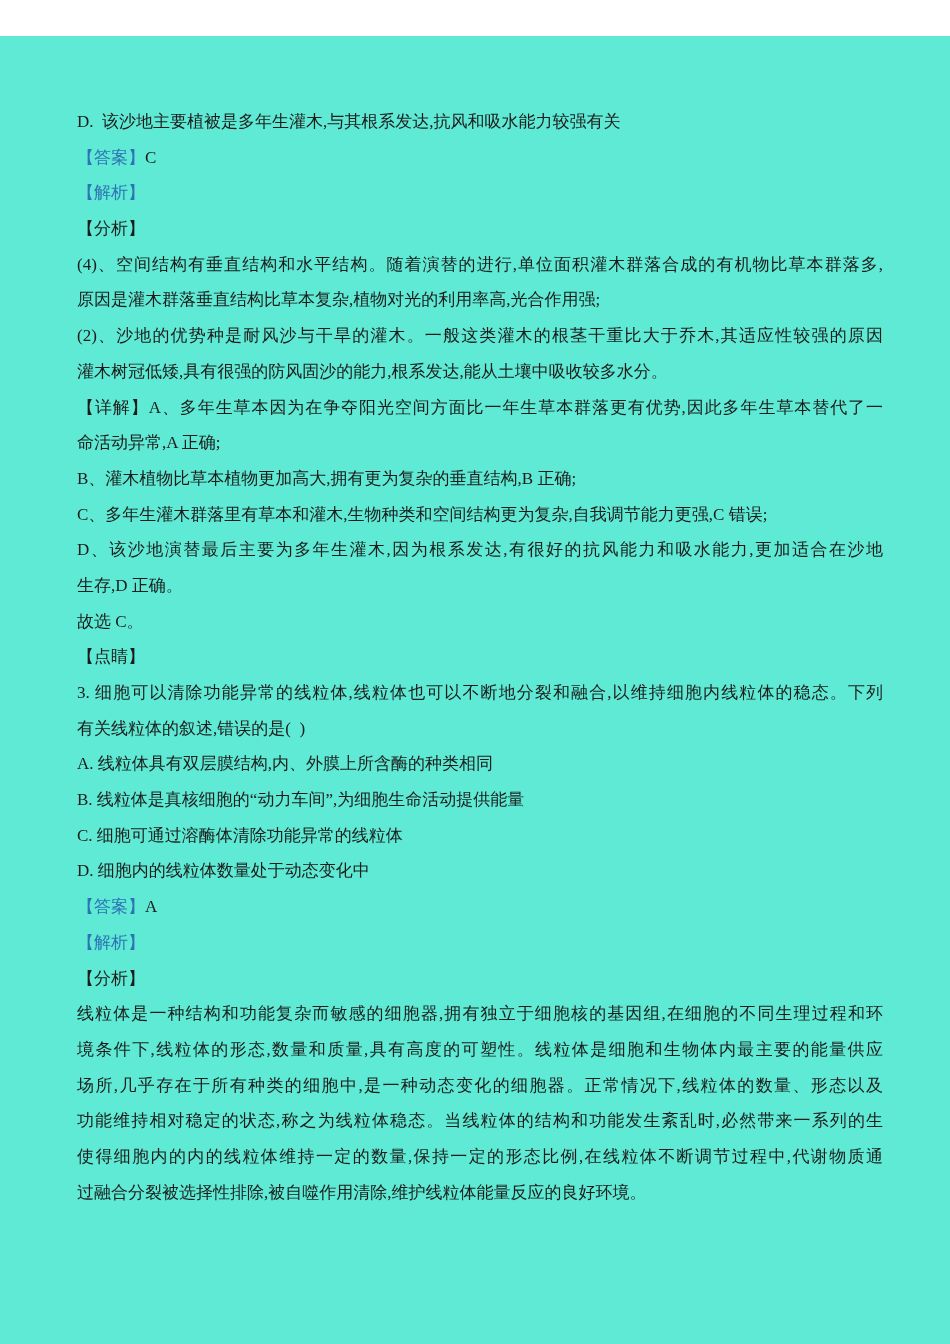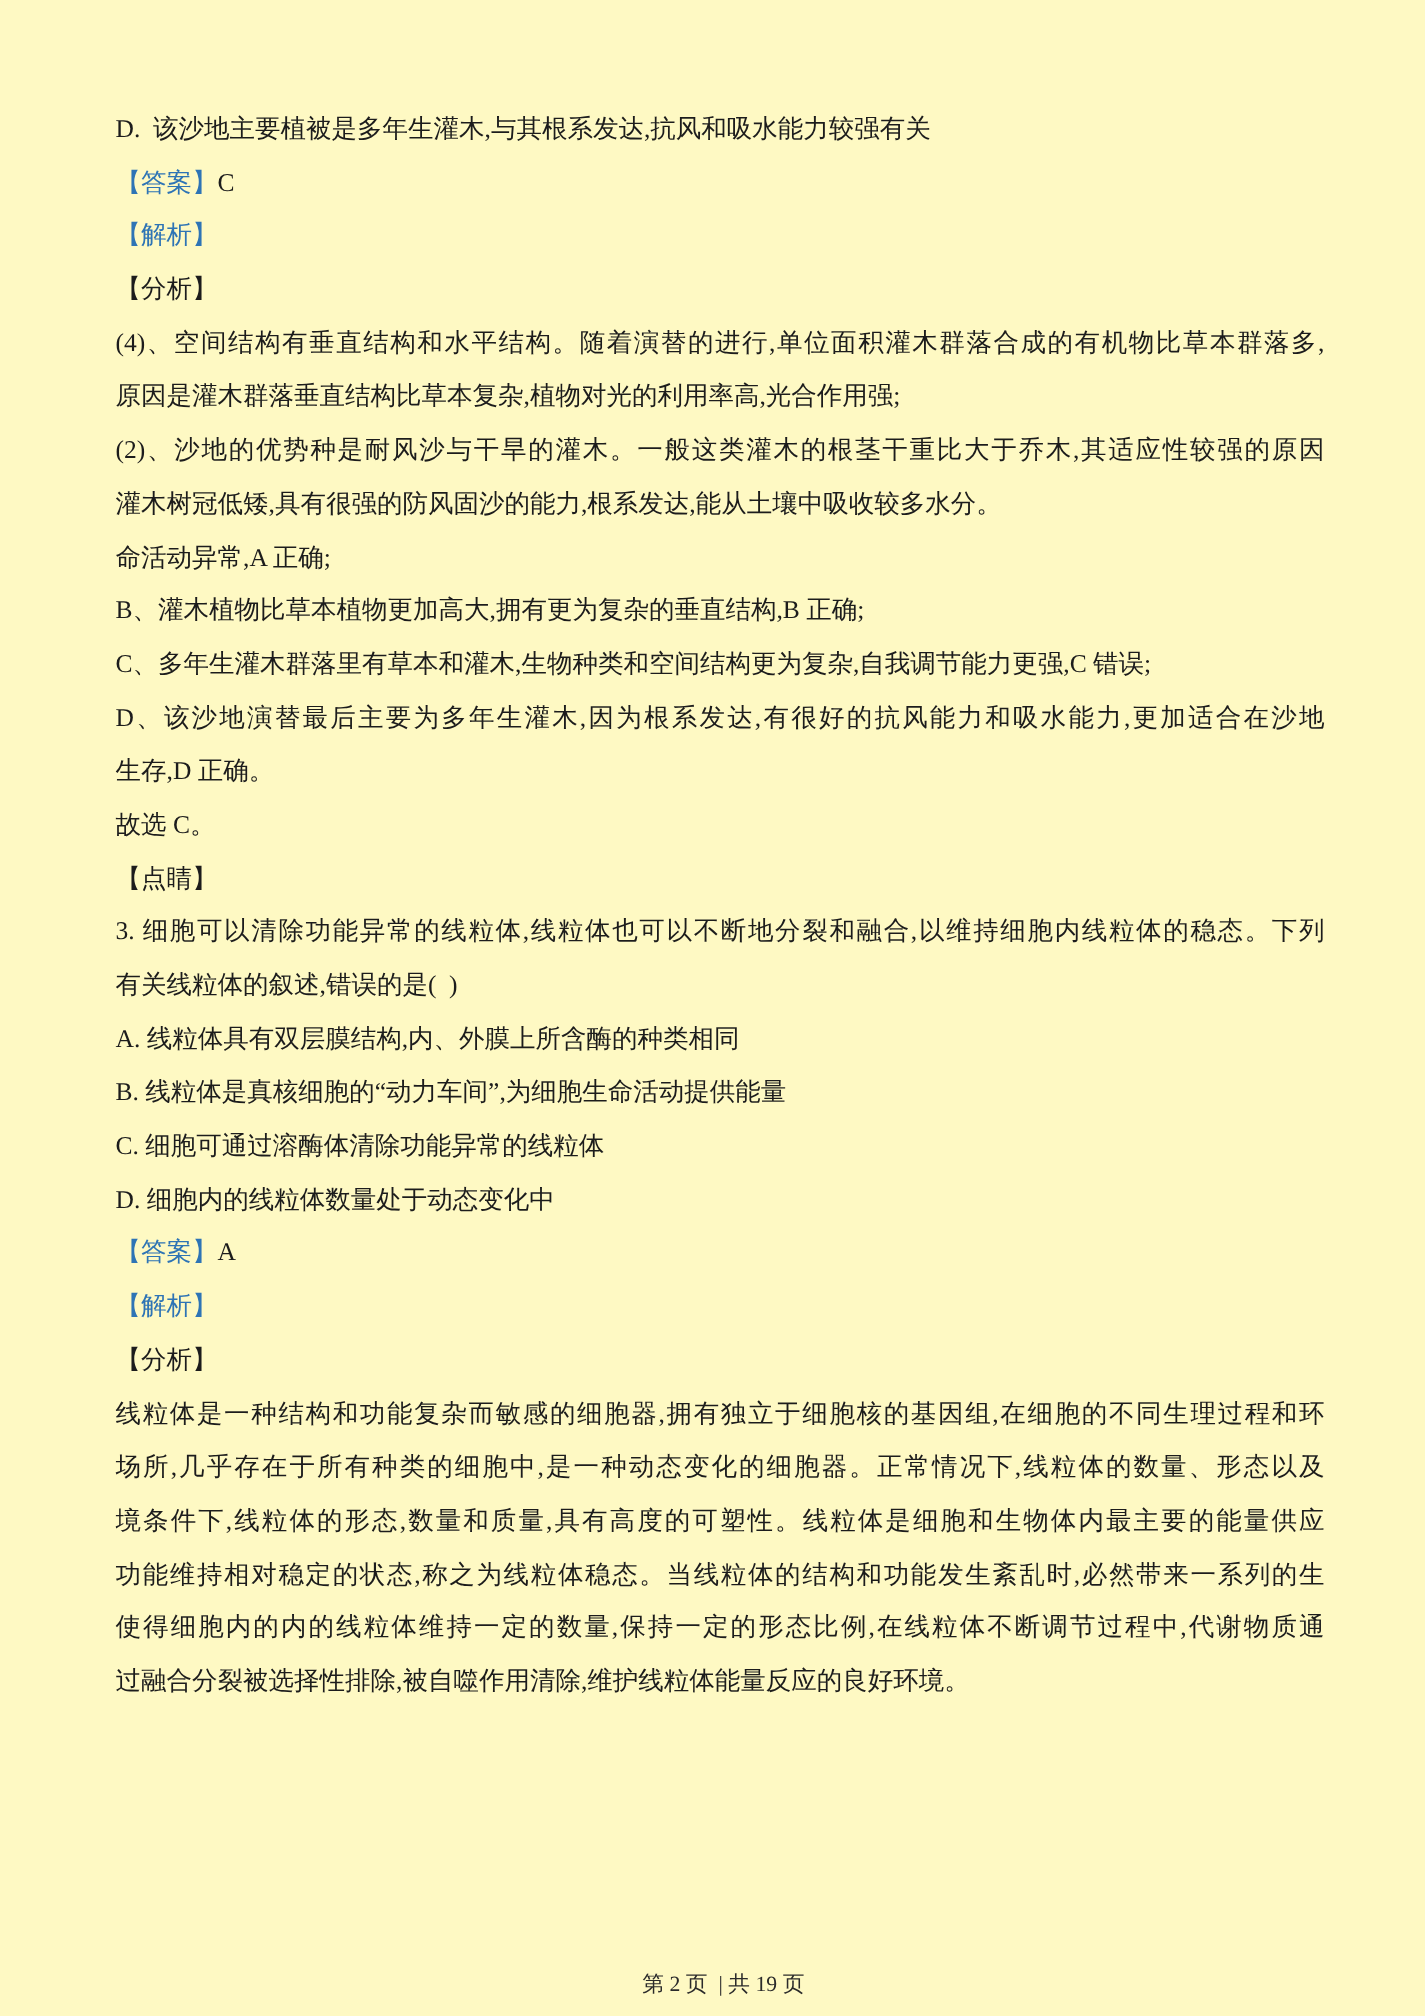--- a/index.html
+++ b/index.html
@@ -11,21 +11,22 @@
     width: 950px;
     height: 1344px;
     position: relative;
     font-family: "Liberation Serif", "DejaVu Serif", serif;
     color: #1c1c1c;
     overflow: hidden;
   }
   .page {
     position: absolute;
     inset: 0;
-    background: #fef9c3;
+    background: #5eead4;
+    margin-top: 36px;
   }
   .doc {
     position: absolute;
     left: 77px;
     top: 68px;
     width: 806px;
     font-size: 17px;
     line-height: 35.7px;
   }
   .line {
@@ -59,39 +60,40 @@
 <div class="page">
   <div class="doc">
       <div class="line"><span>D.  该沙地主要植被是多年生灌木,与其根系发达,抗风和吸水能力较强有关</span></div>
       <div class="line"><span class="blue">【答案】</span><span>C</span></div>
       <div class="line"><span class="blue">【解析】</span></div>
       <div class="line"><span>【分析】</span></div>
       <div class="line fill"><span>(4)、空间结构有垂直结构和水平结构。随着演替的进行,单位面积灌木群落合成的有机物比草本群落多,</span></div>
       <div class="line"><span>原因是灌木群落垂直结构比草本复杂,植物对光的利用率高,光合作用强;</span></div>
       <div class="line fill"><span>(2)、沙地的优势种是耐风沙与干旱的灌木。一般这类灌木的根茎干重比大于乔木,其适应性较强的原因</span></div>
       <div class="line"><span>灌木树冠低矮,具有很强的防风固沙的能力,根系发达,能从土壤中吸收较多水分。</span></div>
+      <div class="line fill"><span>【详解】A、多年生草本因为在争夺阳光空间方面比一年生草本群落更有优势,因此多年生草本替代了一</span></div>
       <div class="line"><span>命活动异常,A 正确;</span></div>
       <div class="line"><span>B、灌木植物比草本植物更加高大,拥有更为复杂的垂直结构,B 正确;</span></div>
       <div class="line"><span>C、多年生灌木群落里有草本和灌木,生物种类和空间结构更为复杂,自我调节能力更强,C 错误;</span></div>
       <div class="line fill"><span>D、该沙地演替最后主要为多年生灌木,因为根系发达,有很好的抗风能力和吸水能力,更加适合在沙地</span></div>
       <div class="line"><span>生存,D 正确。</span></div>
       <div class="line"><span>故选 C。</span></div>
       <div class="line"><span>【点睛】</span></div>
       <div class="line fill"><span>3. 细胞可以清除功能异常的线粒体,线粒体也可以不断地分裂和融合,以维持细胞内线粒体的稳态。下列</span></div>
       <div class="line"><span>有关线粒体的叙述,错误的是(  )</span></div>
       <div class="line"><span>A. 线粒体具有双层膜结构,内、外膜上所含酶的种类相同</span></div>
       <div class="line"><span>B. 线粒体是真核细胞的“动力车间”,为细胞生命活动提供能量</span></div>
       <div class="line"><span>C. 细胞可通过溶酶体清除功能异常的线粒体</span></div>
       <div class="line"><span>D. 细胞内的线粒体数量处于动态变化中</span></div>
       <div class="line"><span class="blue">【答案】</span><span>A</span></div>
       <div class="line"><span class="blue">【解析】</span></div>
       <div class="line"><span>【分析】</span></div>
       <div class="line fill"><span>线粒体是一种结构和功能复杂而敏感的细胞器,拥有独立于细胞核的基因组,在细胞的不同生理过程和环</span></div>
+      <div class="line fill"><span>境条件下,线粒体的形态,数量和质量,具有高度的可塑性。线粒体是细胞和生物体内最主要的能量供应</span></div>
       <div class="line fill"><span>场所,几乎存在于所有种类的细胞中,是一种动态变化的细胞器。正常情况下,线粒体的数量、形态以及</span></div>
-      <div class="line fill"><span>境条件下,线粒体的形态,数量和质量,具有高度的可塑性。线粒体是细胞和生物体内最主要的能量供应</span></div>
       <div class="line fill"><span>功能维持相对稳定的状态,称之为线粒体稳态。当线粒体的结构和功能发生紊乱时,必然带来一系列的生</span></div>
       <div class="line fill"><span>使得细胞内的内的线粒体维持一定的数量,保持一定的形态比例,在线粒体不断调节过程中,代谢物质通</span></div>
       <div class="line"><span>过融合分裂被选择性排除,被自噬作用清除,维护线粒体能量反应的良好环境。</span></div>
     </div>
   <div class="footer">
     <span>第 2 页  | 共 19 页</span>
   </div>
 </div>
 
 </body></html>

